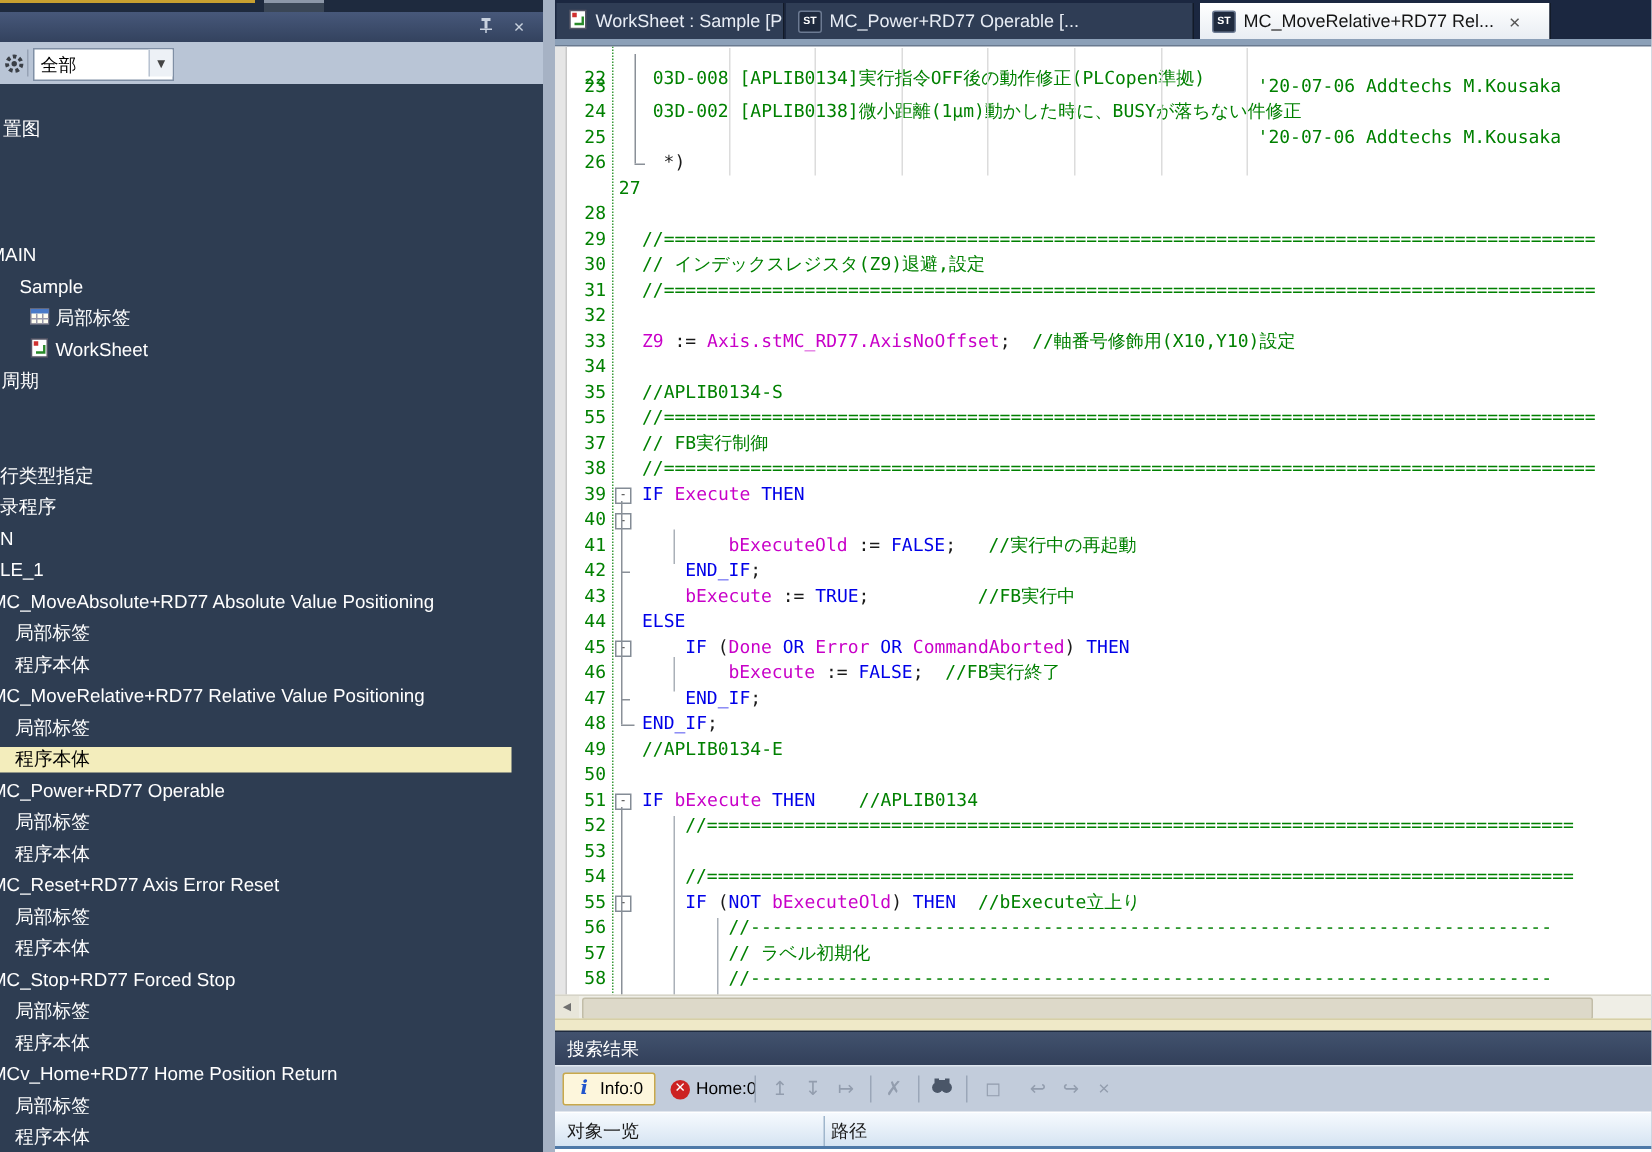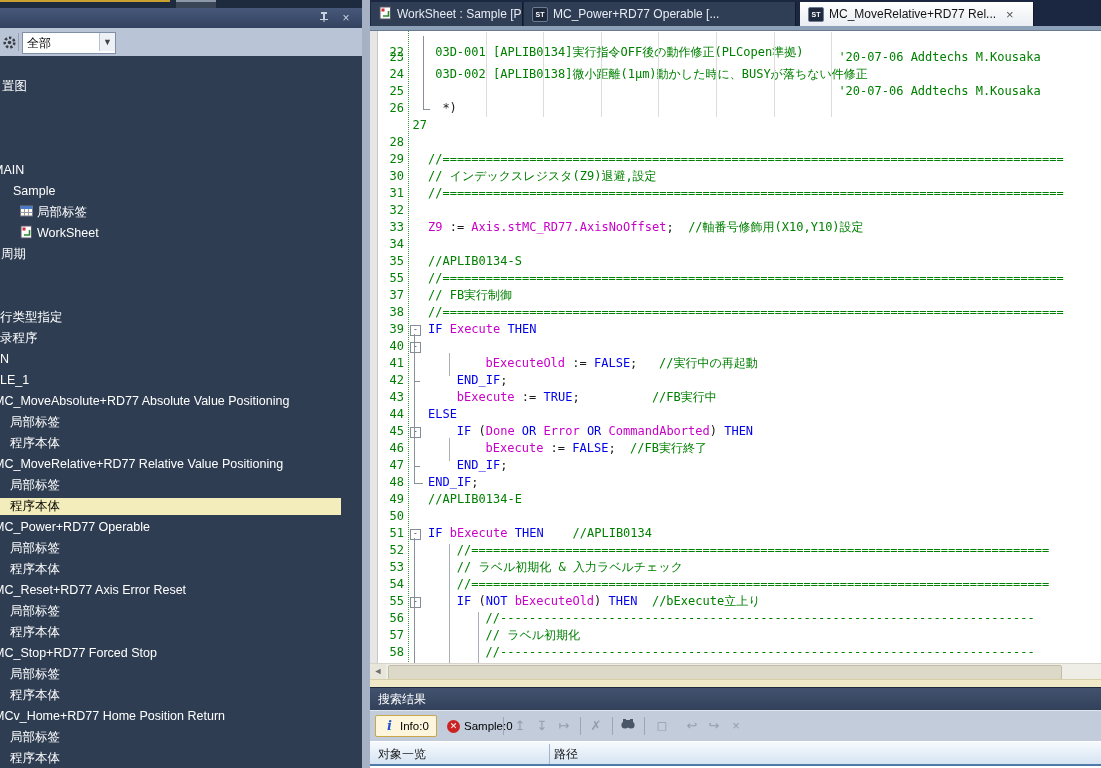--- a/index.html
+++ b/index.html
@@ -175,21 +175,21 @@
       <span>MC_MoveRelative+RD77 Rel...</span>
       <span class="closex">×</span>
     </div>
   </div>
 <div class="abs" id="tabbar-underline"></div>
 
 <div class="abs" id="editor">
   <div id="selmargin"></div>
   <div id="numsep"></div>
   <div id="codelines">
-      <div class="cl" style="top: 13px; padding-left: 40px;"><span class="num">22</span><span class="code" style="padding-left: 7.2px;"><span class="tok-g">03D-001 [APLIB0134]実行指令OFF後の動作修正(PLCopen準拠)</span></span></div>
+      <div class="cl" style="top: 13px; padding-left: 40px;"><span class="num">22</span><span class="code" style="padding-left: 7.2px;"><span class="tok-g">03D-008 [APLIB0134]実行指令OFF後の動作修正(PLCopen準拠)</span></span></div>
       <div class="cl" style="top: 18px;"><span class="num">23</span><span class="code" style="padding-left: 410.4px;"><span class="tok-g">'20-07-06 Addtechs M.Kousaka</span></span></div>
       <div class="cl" style="top: 35px;"><span class="num">24</span><span class="code" style="padding-left: 7.2px;"><span class="tok-g">03D-002 [APLIB0138]微小距離(1μm)動かした時に、BUSYが落ちない件修正</span></span></div>
       <div class="cl" style="top: 52px;"><span class="num">25</span><span class="code" style="padding-left: 410.4px;"><span class="tok-g">'20-07-06 Addtechs M.Kousaka</span></span></div>
       <div class="cl" style="top: 69px;"><span class="num">26</span><span class="code" style="padding-left: 14.4px;"><span class="tok-p">*)</span></span></div>
       <div class="cl" style="top: 86px; margin-left: 23px;"><span class="num">27</span><span class="code" style="padding-left: 0px;"></span></div>
       <div class="cl" style="top: 103px;"><span class="num">28</span><span class="code" style="padding-left: 0px;"></span></div>
       <div class="cl" style="top: 120px;"><span class="num">29</span><span class="code" style="padding-left: 0px;"><span class="tok-g">//======================================================================================</span></span></div>
       <div class="cl" style="top: 137px;"><span class="num">30</span><span class="code" style="padding-left: 0px;"><span class="tok-g">// インデックスレジスタ(Z9)退避,設定</span></span></div>
       <div class="cl" style="top: 154px;"><span class="num">31</span><span class="code" style="padding-left: 0px;"><span class="tok-g">//======================================================================================</span></span></div>
       <div class="cl" style="top: 171px;"><span class="num">32</span></div>
@@ -206,21 +206,21 @@
       <div class="cl" style="top: 358px;"><span class="num">43</span><span class="code" style="padding-left: 28.8px;"><span class="tok-v">bExecute</span><span class="tok-p"> := </span><span class="tok-k">TRUE</span><span class="tok-p">;          </span><span class="tok-g">//FB実行中</span></span></div>
       <div class="cl" style="top: 375px;"><span class="num">44</span><span class="code" style="padding-left: 0px;"><span class="tok-k">ELSE</span></span></div>
       <div class="cl" style="top: 392px;"><span class="num">45</span><span class="code" style="padding-left: 28.8px;"><span class="tok-k">IF</span><span class="tok-p"> (</span><span class="tok-v">Done</span><span class="tok-p"> </span><span class="tok-k">OR</span><span class="tok-p"> </span><span class="tok-v">Error</span><span class="tok-p"> </span><span class="tok-k">OR</span><span class="tok-p"> </span><span class="tok-v">CommandAborted</span><span class="tok-p">) </span><span class="tok-k">THEN</span></span></div>
       <div class="cl" style="top: 409px;"><span class="num">46</span><span class="code" style="padding-left: 57.6px;"><span class="tok-v">bExecute</span><span class="tok-p"> := </span><span class="tok-k">FALSE</span><span class="tok-p">;  </span><span class="tok-g">//FB実行終了</span></span></div>
       <div class="cl" style="top: 426px;"><span class="num">47</span><span class="code" style="padding-left: 28.8px;"><span class="tok-k">END_IF</span><span class="tok-p">;</span></span></div>
       <div class="cl" style="top: 443px;"><span class="num">48</span><span class="code" style="padding-left: 0px;"><span class="tok-k">END_IF</span><span class="tok-p">;</span></span></div>
       <div class="cl" style="top: 460px;"><span class="num">49</span><span class="code" style="padding-left: 0px;"><span class="tok-g">//APLIB0134-E</span></span></div>
       <div class="cl" style="top: 477px;"><span class="num">50</span><span class="code" style="padding-left: 0px;"></span></div>
       <div class="cl" style="top: 494px;"><span class="num">51</span><span class="code" style="padding-left: 0px;"><span class="tok-k">IF</span><span class="tok-p"> </span><span class="tok-v">bExecute</span><span class="tok-p"> </span><span class="tok-k">THEN</span><span class="tok-p">    </span><span class="tok-g">//APLIB0134</span></span></div>
       <div class="cl" style="top: 511px;"><span class="num">52</span><span class="code" style="padding-left: 28.8px;"><span class="tok-g">//================================================================================</span></span></div>
-      <div class="cl" style="top: 528px;"><span class="num">53</span><span class="code" style="padding-left: 28.8px;"><span class="tok-g">// ラベル初期化 &amp; 入力ラベルチェック</span></span></div>
+      <div class="cl" style="top: 528px;"><span class="num">53</span></div>
       <div class="cl" style="top: 545px;"><span class="num">54</span><span class="code" style="padding-left: 28.8px;"><span class="tok-g">//================================================================================</span></span></div>
       <div class="cl" style="top: 562px;"><span class="num">55</span><span class="code" style="padding-left: 28.8px;"><span class="tok-k">IF</span><span class="tok-p"> (</span><span class="tok-k">NOT</span><span class="tok-p"> </span><span class="tok-v">bExecuteOld</span><span class="tok-p">) </span><span class="tok-k">THEN</span><span class="tok-p">  </span><span class="tok-g">//bExecute立上り</span></span></div>
       <div class="cl" style="top: 579px;"><span class="num">56</span><span class="code" style="padding-left: 57.6px;"><span class="tok-g">//--------------------------------------------------------------------------</span></span></div>
       <div class="cl" style="top: 596px;"><span class="num">57</span><span class="code" style="padding-left: 57.6px;"><span class="tok-g">// ラベル初期化</span></span></div>
       <div class="cl" style="top: 613px;"><span class="num">58</span><span class="code" style="padding-left: 57.6px;"><span class="tok-g">//--------------------------------------------------------------------------</span></span></div>
     </div>
   <div id="guides">
       <span class="foldbox" style="top: 294px;">-</span>
       <span class="foldbox" style="top: 311px;">-</span>
       <span class="foldbox" style="top: 396px;">-</span>
@@ -257,21 +257,21 @@
 <div class="abs" id="rp-header">
   <span>搜索结果</span>
 </div>
 <div class="abs" id="rp-toolbar">
   <span class="rbtn" id="btn-info">
     <span class="infoico">i</span>
     <span>Info:0</span>
   </span>
   <span class="rbtn" id="btn-error">
     <span class="errico">✕</span>
-    <span>Sample:0</span>
+    <span>Home:0</span>
   </span>
   <span id="rp-icons"><span class="tsep" style="left: 133px;"></span><span class="ticon dis" style="left: 140px;">↥</span><span class="ticon dis" style="left: 162px;">↧</span><span class="ticon dis" style="left: 184px;">↦</span><span class="tsep" style="left: 210px;"></span><span class="ticon dis" style="left: 216px;">✗</span><span class="tsep" style="left: 242px;"></span><span class="ticon" style="left: 248px;"><svg width="16" height="13">
           <circle cx="5" cy="8" r="3.6" fill="#4A5668"></circle>
           <circle cx="11" cy="8" r="3.6" fill="#4A5668"></circle>
           <rect x="6" y="3" width="4" height="4" fill="#4A5668"></rect>
           <rect x="3" y="2" width="3" height="3" fill="#4A5668"></rect>
           <rect x="10" y="2" width="3" height="3" fill="#4A5668"></rect>
         </svg></span><span class="tsep" style="left: 274px;"></span><span class="ticon dis" style="left: 282px;">◻ ▾</span><span class="ticon dis" style="left: 312px;">↩</span><span class="ticon dis" style="left: 334px;">↪</span><span class="ticon dis" style="left: 356px;">×</span></span>
 </div>
 <div class="abs" id="rp-colhead">

